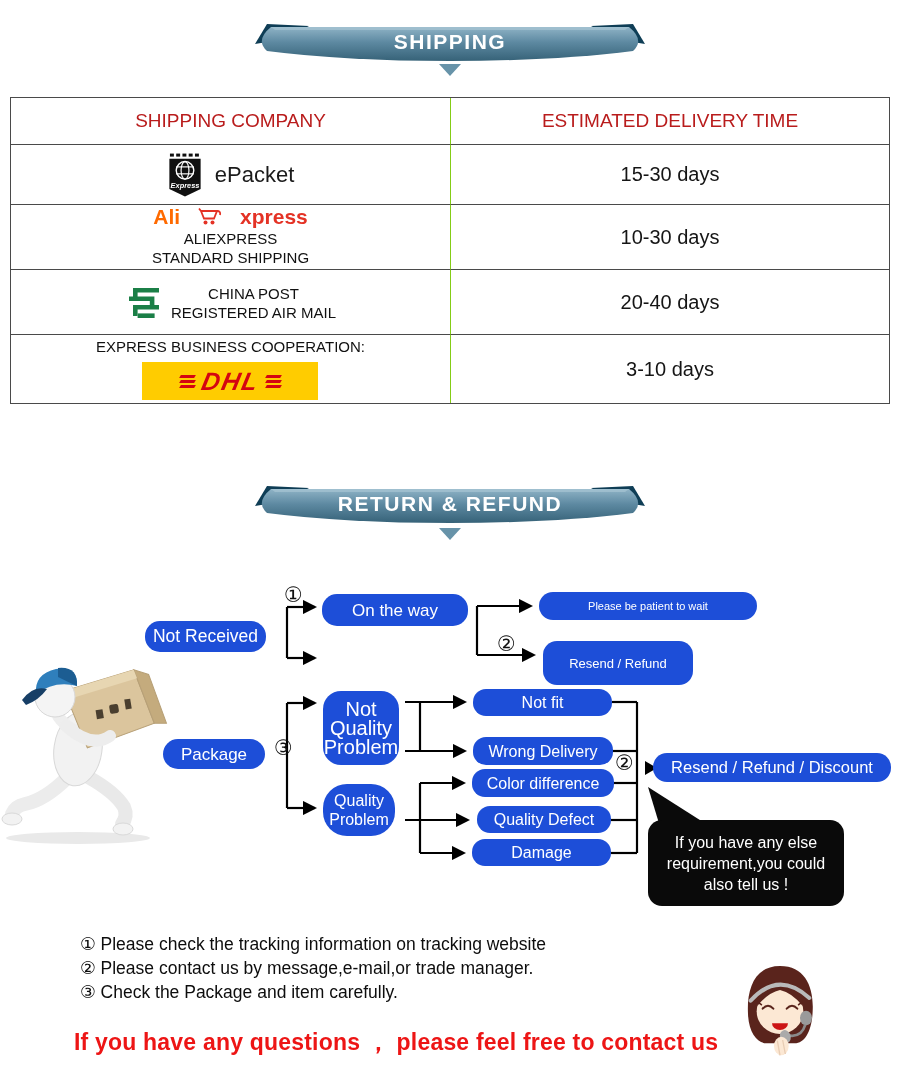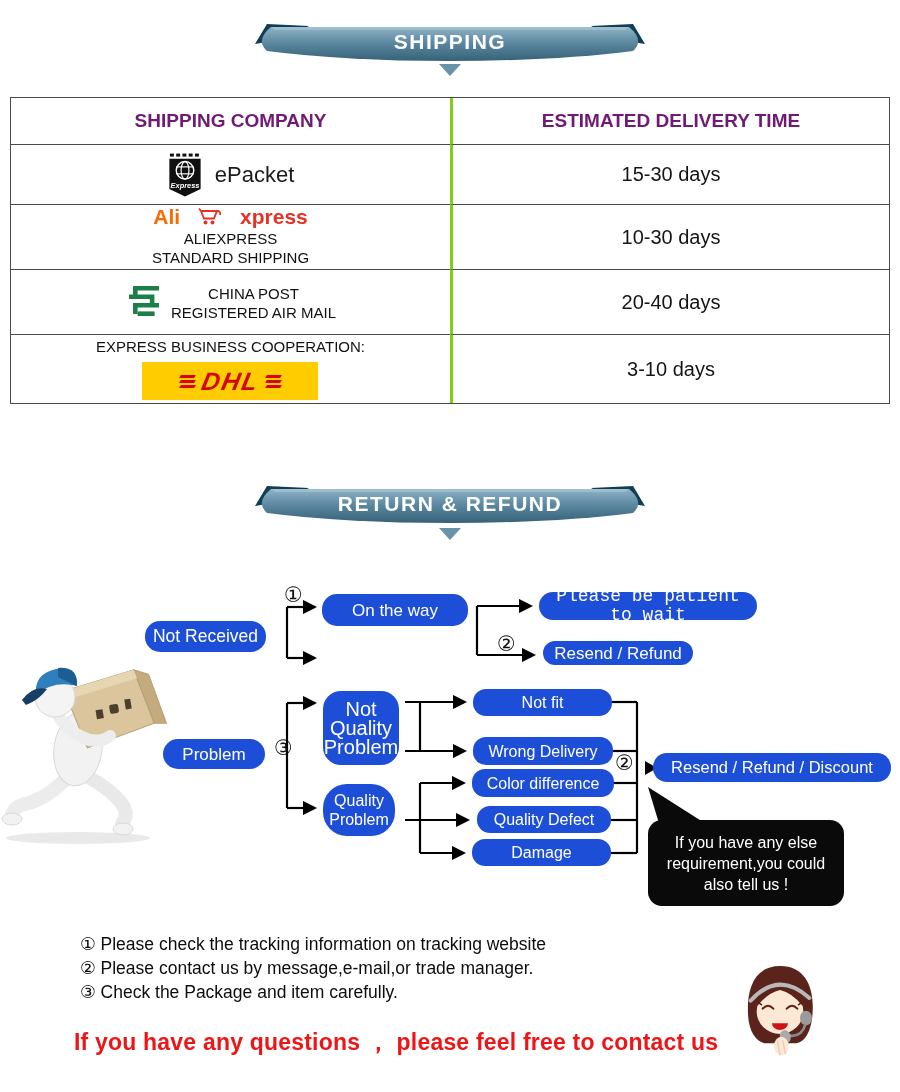--- a/index.html
+++ b/index.html
@@ -18,49 +18,49 @@
   .tri-shipping{left:439px;top:64px;}
   .tri-returns{left:439px;top:528px;}
 
   
   .ship-table{position:absolute;left:10px;top:97px;width:878px;border:1px solid #4a4a4a;
               display:grid;grid-template-columns:439px 439px;
               grid-template-rows:46px 60px 65px 65px 69px;}
   .cell{display:flex;align-items:center;justify-content:center;flex-direction:row;
         border-top:1px solid #4a4a4a;box-sizing:border-box;}
   .cell.row0{border-top:none;}
-  .cell.c2{border-left:3px solid #84cc16;}
-  .cell.hdr{font-weight:700;font-size:19px;color:#701a75;letter-spacing:0px;}
+  .cell.c2{border-left:1px solid #84cc16;}
+  .cell.hdr{font-weight:400;font-size:19px;color:#b91c1c;letter-spacing:0px;}
   .cell .time{font-size:20px;color:#151515;}
   .co-col{display:flex;flex-direction:column;align-items:center;justify-content:center;}
   .epacket-row{display:flex;align-items:center;gap:12px;}
   .epacket-name{font-size:22px;color:#1a1a1a;}
   .ali-logo{display:flex;align-items:flex-end;gap:18px;line-height:20px;}
   .ali-a{color:#ff6a00;font-weight:bold;font-size:21px;}
   .ali-x{color:#e43225;font-weight:bold;font-size:21px;}
   .co-lines{font-size:15px;color:#111;line-height:19px;text-align:center;margin-top:2px;}
-  .cpost-row{display:flex;align-items:flex-start;gap:8px;}
+  .cpost-row{display:flex;align-items:flex-end;gap:8px;}
   .express-label{font-size:15px;color:#111;margin-bottom:7px;}
   .dhl-box{width:176px;height:38px;background:#ffcc00;display:flex;align-items:center;
            justify-content:center;gap:7px;}
   .dhl-text{color:#d40511;font-weight:900;font-style:italic;font-size:25px;letter-spacing:2px;
             transform:skewX(-12deg);}
   .dhl-lines{display:flex;flex-direction:column;gap:2px;}
   .dhl-lines i{display:block;width:15px;height:3px;background:#d40511;transform:skewX(-30deg);}
 
   
   .overlay{position:absolute;left:0;top:0;z-index:1;pointer-events:none;}
   .pill{position:absolute;background:#1d4ed8;color:#fff;border-radius:15px;z-index:2;
         display:flex;align-items:center;justify-content:center;text-align:center;
         font-size:17px;line-height:19px;box-sizing:border-box;padding:2px 4px;}
   .p-notrec{left:145px;top:621px;width:121px;height:31px;font-size:17.5px;}
   .p-ontheway{left:322px;top:594px;width:146px;height:32px;}
   .p-retlost{left:322px;top:643px;width:146px;height:31px;}
-  .p-patient{left:539px;top:592px;width:218px;height:28px;font-size:18px;border-radius:14px;font-family:Liberation Mono, monospace;}
-  .p-resref{left:543px;top:641px;width:150px;height:24px;font-size:17px;border-radius:14px;}
+  .p-patient{left:539px;top:592px;width:218px;height:28px;font-size:11px;border-radius:14px;}
+  .p-resref{left:543px;top:641px;width:150px;height:44px;font-size:13px;border-radius:14px;}
   .p-received{left:163px;top:739px;width:102px;height:30px;}
   .p-nqp{left:323px;top:691px;width:76px;height:74px;font-size:20px;border-radius:18px;}
   .p-qp{left:323px;top:784px;width:72px;height:52px;font-size:16px;border-radius:24px;}
   .p-out0{left:473px;top:689px;width:139px;height:27px;font-size:16px;border-radius:13px;}
   .p-out1{left:473px;top:737px;width:140px;height:28px;font-size:16px;border-radius:13px;}
   .p-out2{left:472px;top:769px;width:142px;height:28px;font-size:16px;border-radius:13px;}
   .p-out3{left:477px;top:806px;width:134px;height:27px;font-size:16px;border-radius:13px;}
   .p-out4{left:472px;top:839px;width:139px;height:27px;font-size:16px;border-radius:13px;}
   .p-rrd{left:653px;top:753px;width:238px;height:29px;font-size:16.5px;border-radius:14px;}
   .bubble{position:absolute;left:648px;top:820px;width:196px;height:86px;background:#0a0a0a;
@@ -268,21 +268,21 @@
     <polygon points="648,787 703,822 661,830" fill="#0a0a0a"></polygon>
   </svg>
 
   <div class="pill p-notrec">Not Received</div>
   <div class="cmark cm-1">①</div>
   <div class="pill p-ontheway">On the way</div>
   <div class="pill p-patient">Please be patient to wait</div>
   <div class="cmark cm-2a">②</div>
   <div class="pill p-resref">Resend / Refund</div>
 
-  <div class="pill p-received">Problem</div>
+  <div class="pill p-received">Package</div>
   <div class="cmark cm-3">③</div>
   <div class="pill p-nqp">Not Quality Problem</div>
   <div class="pill p-qp">Quality Problem</div>
 
   <div class="pill p-out0">Not fit</div>
   <div class="pill p-out1">Wrong Delivery</div>
   <div class="pill p-out2">Color difference</div>
   <div class="pill p-out3">Quality Defect</div>
   <div class="pill p-out4">Damage</div>
 

